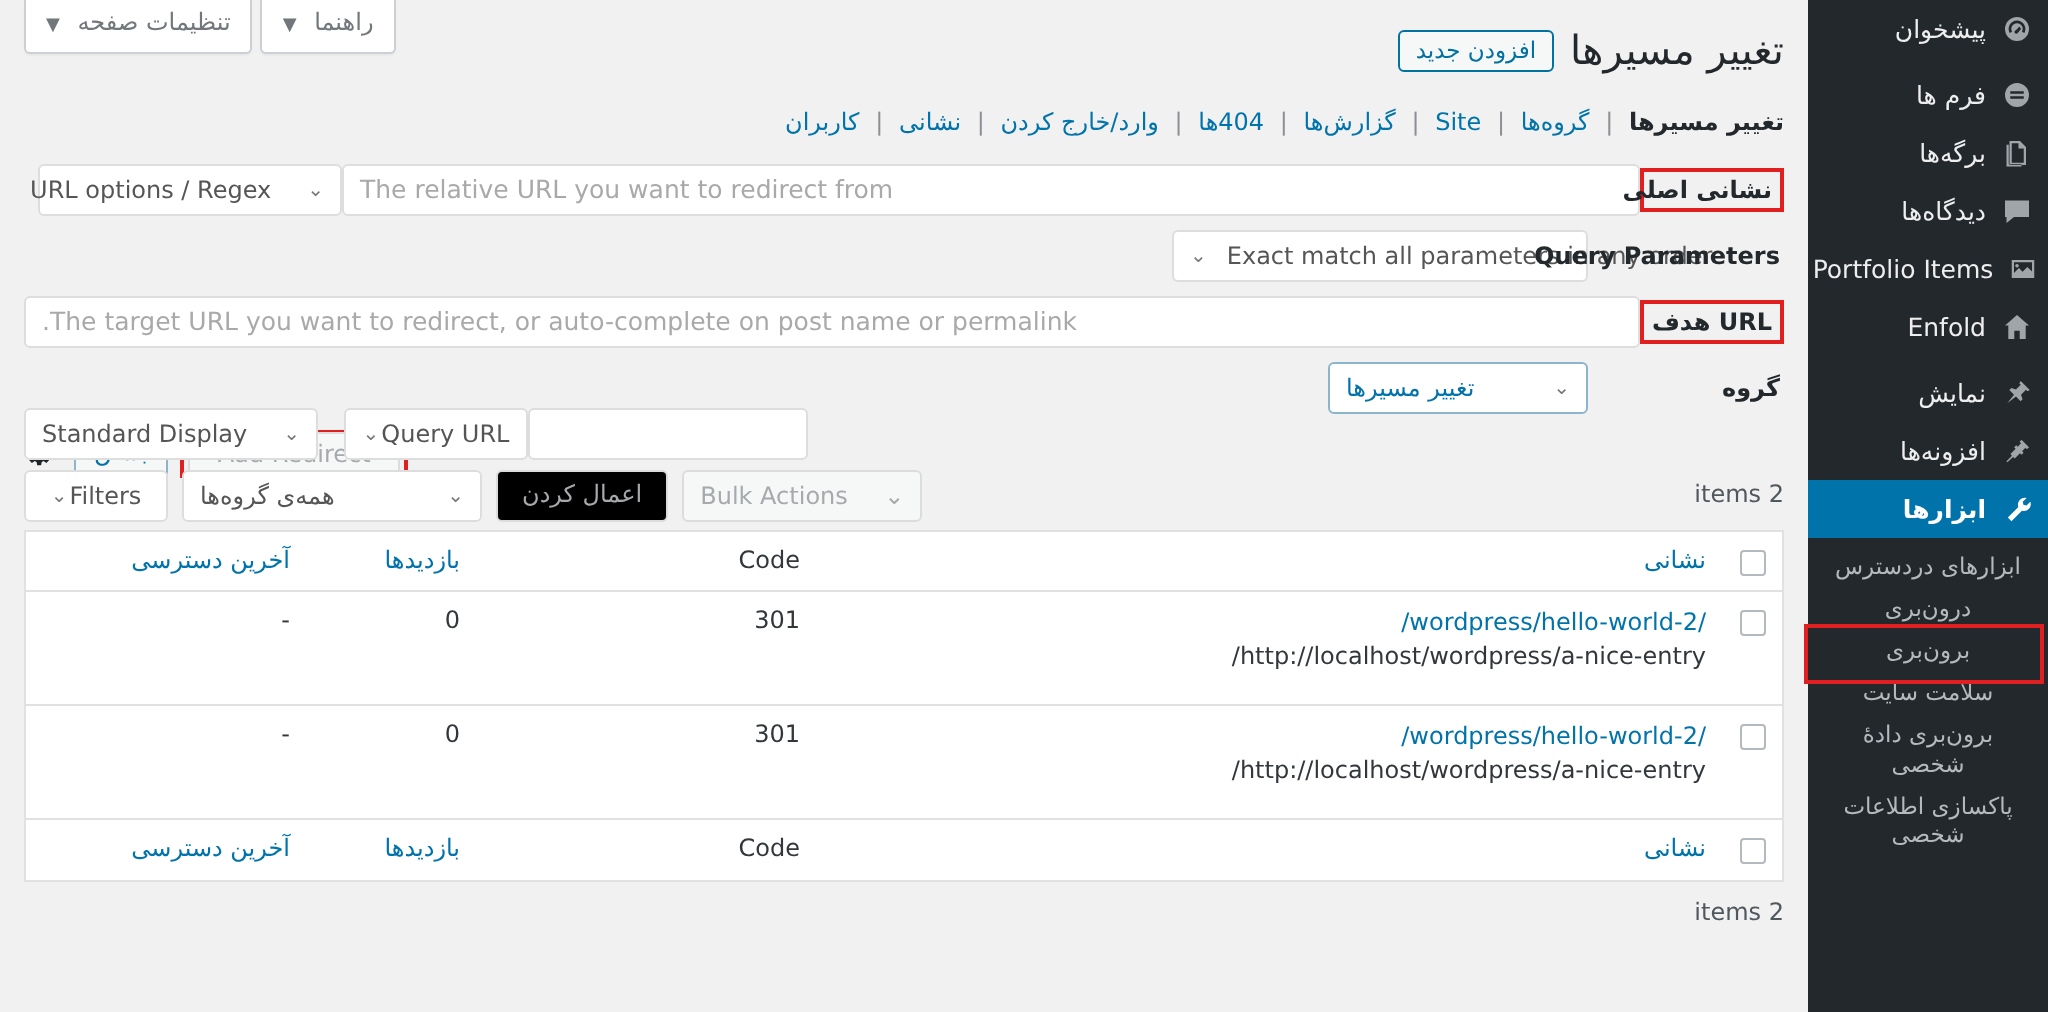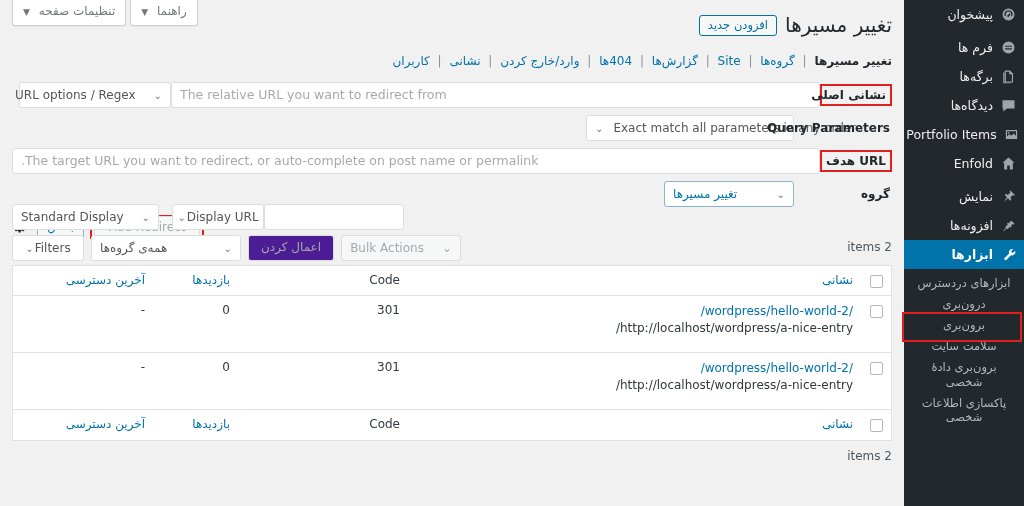--- a/index.html
+++ b/index.html
@@ -267,21 +267,21 @@
     display: flex; flex-direction: row; align-items: center; gap: 7px;
   }
   .bulk-dd {
     height: 26px; border: 1px solid #dcdcde; background: #f6f7f7;
     border-radius: 3px; display: flex; align-items: center;
     justify-content: space-between; padding: 0 8px;
     font-size: 12px; color: #a7aaad; white-space: nowrap;
   }
   .bulk-actions { width: 120px; }
   .bulk-apply {
-    border: 1px solid #dcdcde; background: #4c1d95; color: #a7aaad;
+    border: 1px solid #dcdcde; background: #000000; color: #a7aaad;
     border-radius: 3px; font-size: 12px; padding: 4px 12px 5px; line-height: 15px;
   }
   .groups-dd {
     width: 150px; height: 26px; border: 1px solid #ddd; background: #fff;
     border-radius: 3px; display: flex; align-items: center;
     justify-content: space-between; padding: 0 8px; font-size: 12px; color: #555;
   }
   .filters-btn {
     width: 72px; height: 26px; border: 1px solid #ddd; background: #fff;
     border-radius: 3px; display: flex; align-items: center; justify-content: center;
@@ -418,21 +418,21 @@
               </svg>
           </span>
         </div>
       </div>
     </div>
 
     <div id="search-row">
       <div class="search-grp">
         <div class="search-url-btn">
           <span class="caret">⌄</span>
-          <span>Display URL</span>
+          <span>Query URL</span>
         </div>
         <div class="search-input"></div>
       </div>
       <div class="std-display" style="margin-right:13px;">
         <span class="caret">⌄</span>
         <span>Standard Display</span>
       </div>
     </div>
 
     <div id="count-top" class="count-line">2 items</div>

